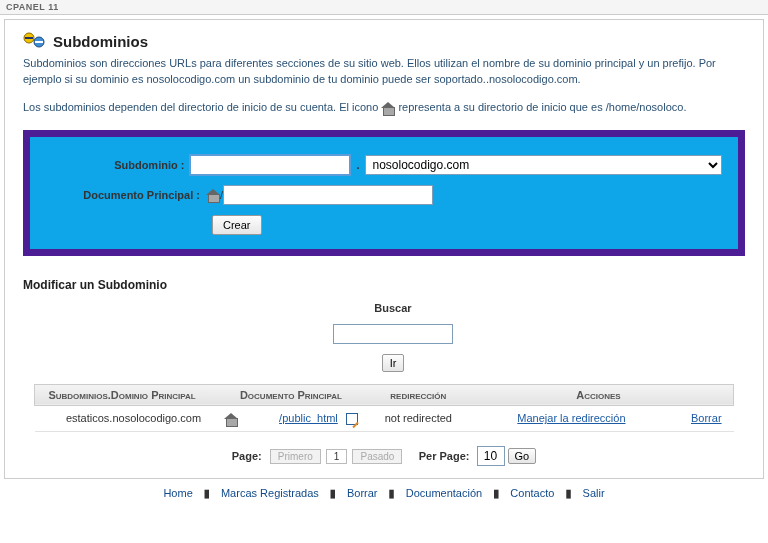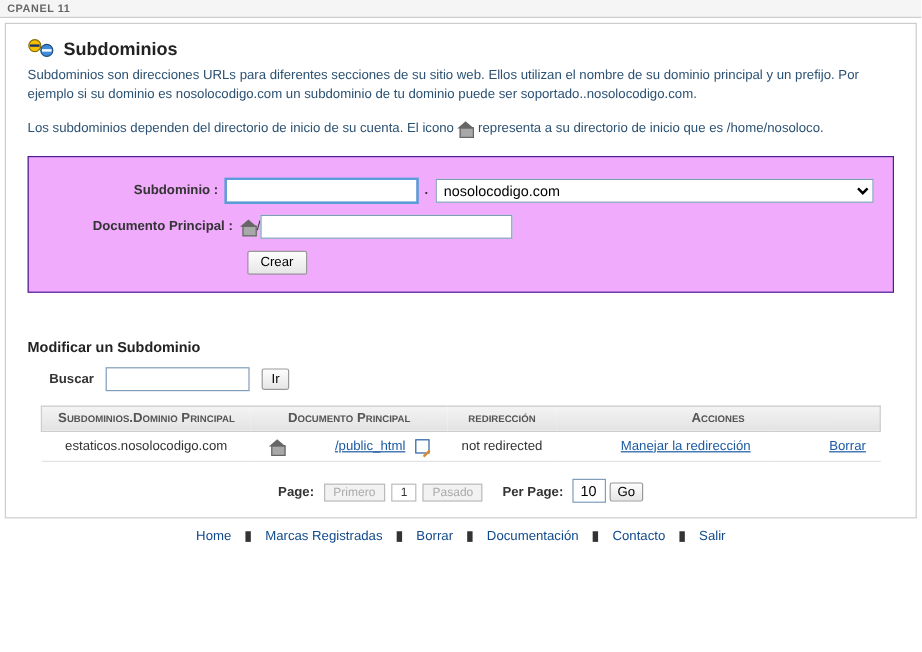--- a/index.html
+++ b/index.html
@@ -24,24 +24,24 @@
     border: 1px solid #ccc;
     margin: 4px;
     padding: 12px 18px 8px;
   }
   .page-head { display: flex; align-items: center; gap: 6px; margin-bottom: 6px; }
   .page-head h2 { margin: 0; font-size: 15px; font-weight: bold; color: #222; }
   .intro { color: #2b5173; margin: 4px 0 12px 0; line-height: 1.45; }
   .intro2 { color: #2b5173; margin: 0 0 14px 0; line-height: 1.45; }
   .section-h { font-weight: bold; font-size: 12px; color: #222; margin: 6px 0 6px 0; }
   .create-box {
-    background: #f0abfc;
-    border: 1px solid #4c1d95;
+    background: #0ea5e9;
+    border: 7px solid #4c1d95;
     padding: 18px 16px 8px;
-    margin-bottom: 38px;
+    margin-bottom: 22px;
   }
   .row { display: flex; align-items: center; margin-bottom: 10px; }
   .lbl { width: 160px; text-align: right; font-weight: bold; padding-right: 6px; }
   input[type="text"] {
     font-family: inherit;
     font-size: 12px;
     padding: 2px 4px;
     border: 1px solid #7f9db9;
     background: #fff;
   }
@@ -61,21 +61,21 @@
     font-size: 11px;
     background: linear-gradient(#fdfdfd,#e6e6e6);
     border: 1px solid #999;
     padding: 3px 10px;
     cursor: pointer;
     border-radius: 2px;
   }
   .btn-sm { padding: 2px 7px; }
   .btn-go { padding: 1px 6px; }
   .btn-row { margin-left: 166px; margin-top: 8px; margin-bottom: 6px; }
-  .search-row { display: flex; align-items: center; gap: 10px; margin: 10px 0 12px 18px; }
+  .search-row { display: flex; align-items: center; gap: 10px; margin: 10px 0 12px 18px; flex-direction: column; }
   .search-row .slabel { font-weight: bold; }
   .search-row input { width: 120px; }
   table.grid {
     width: 700px;
     margin: 0 auto 14px auto;
     border-collapse: collapse;
     font-size: 11px;
   }
   table.grid th {
     background: linear-gradient(#f4f4f4,#e3e3e3);
@@ -88,21 +88,21 @@
     text-align: center;
   }
   table.grid th:first-child { border-left: 1px solid #ccc; }
   table.grid th:last-child { border-right: 1px solid #ccc; }
   table.grid td {
     border-bottom: 1px solid #e2e2e2;
     padding: 6px 8px;
     text-align: center;
     vertical-align: middle;
   }
-  table.grid td:first-child { text-align: center; margin-top: 48px; }
+  table.grid td:first-child { text-align: right; margin-top: 48px; }
   .linkish { color: #1c5aa3; text-decoration: underline; cursor: pointer; margin-left: 38px; }
   .pager {
     text-align: center;
     margin: 8px 0 4px;
   }
   .pager b { margin-right: 4px; }
   .pager .pagebtn {
     border: 1px solid #bbb;
     background: #f2f2f2;
     color: #aaa;

